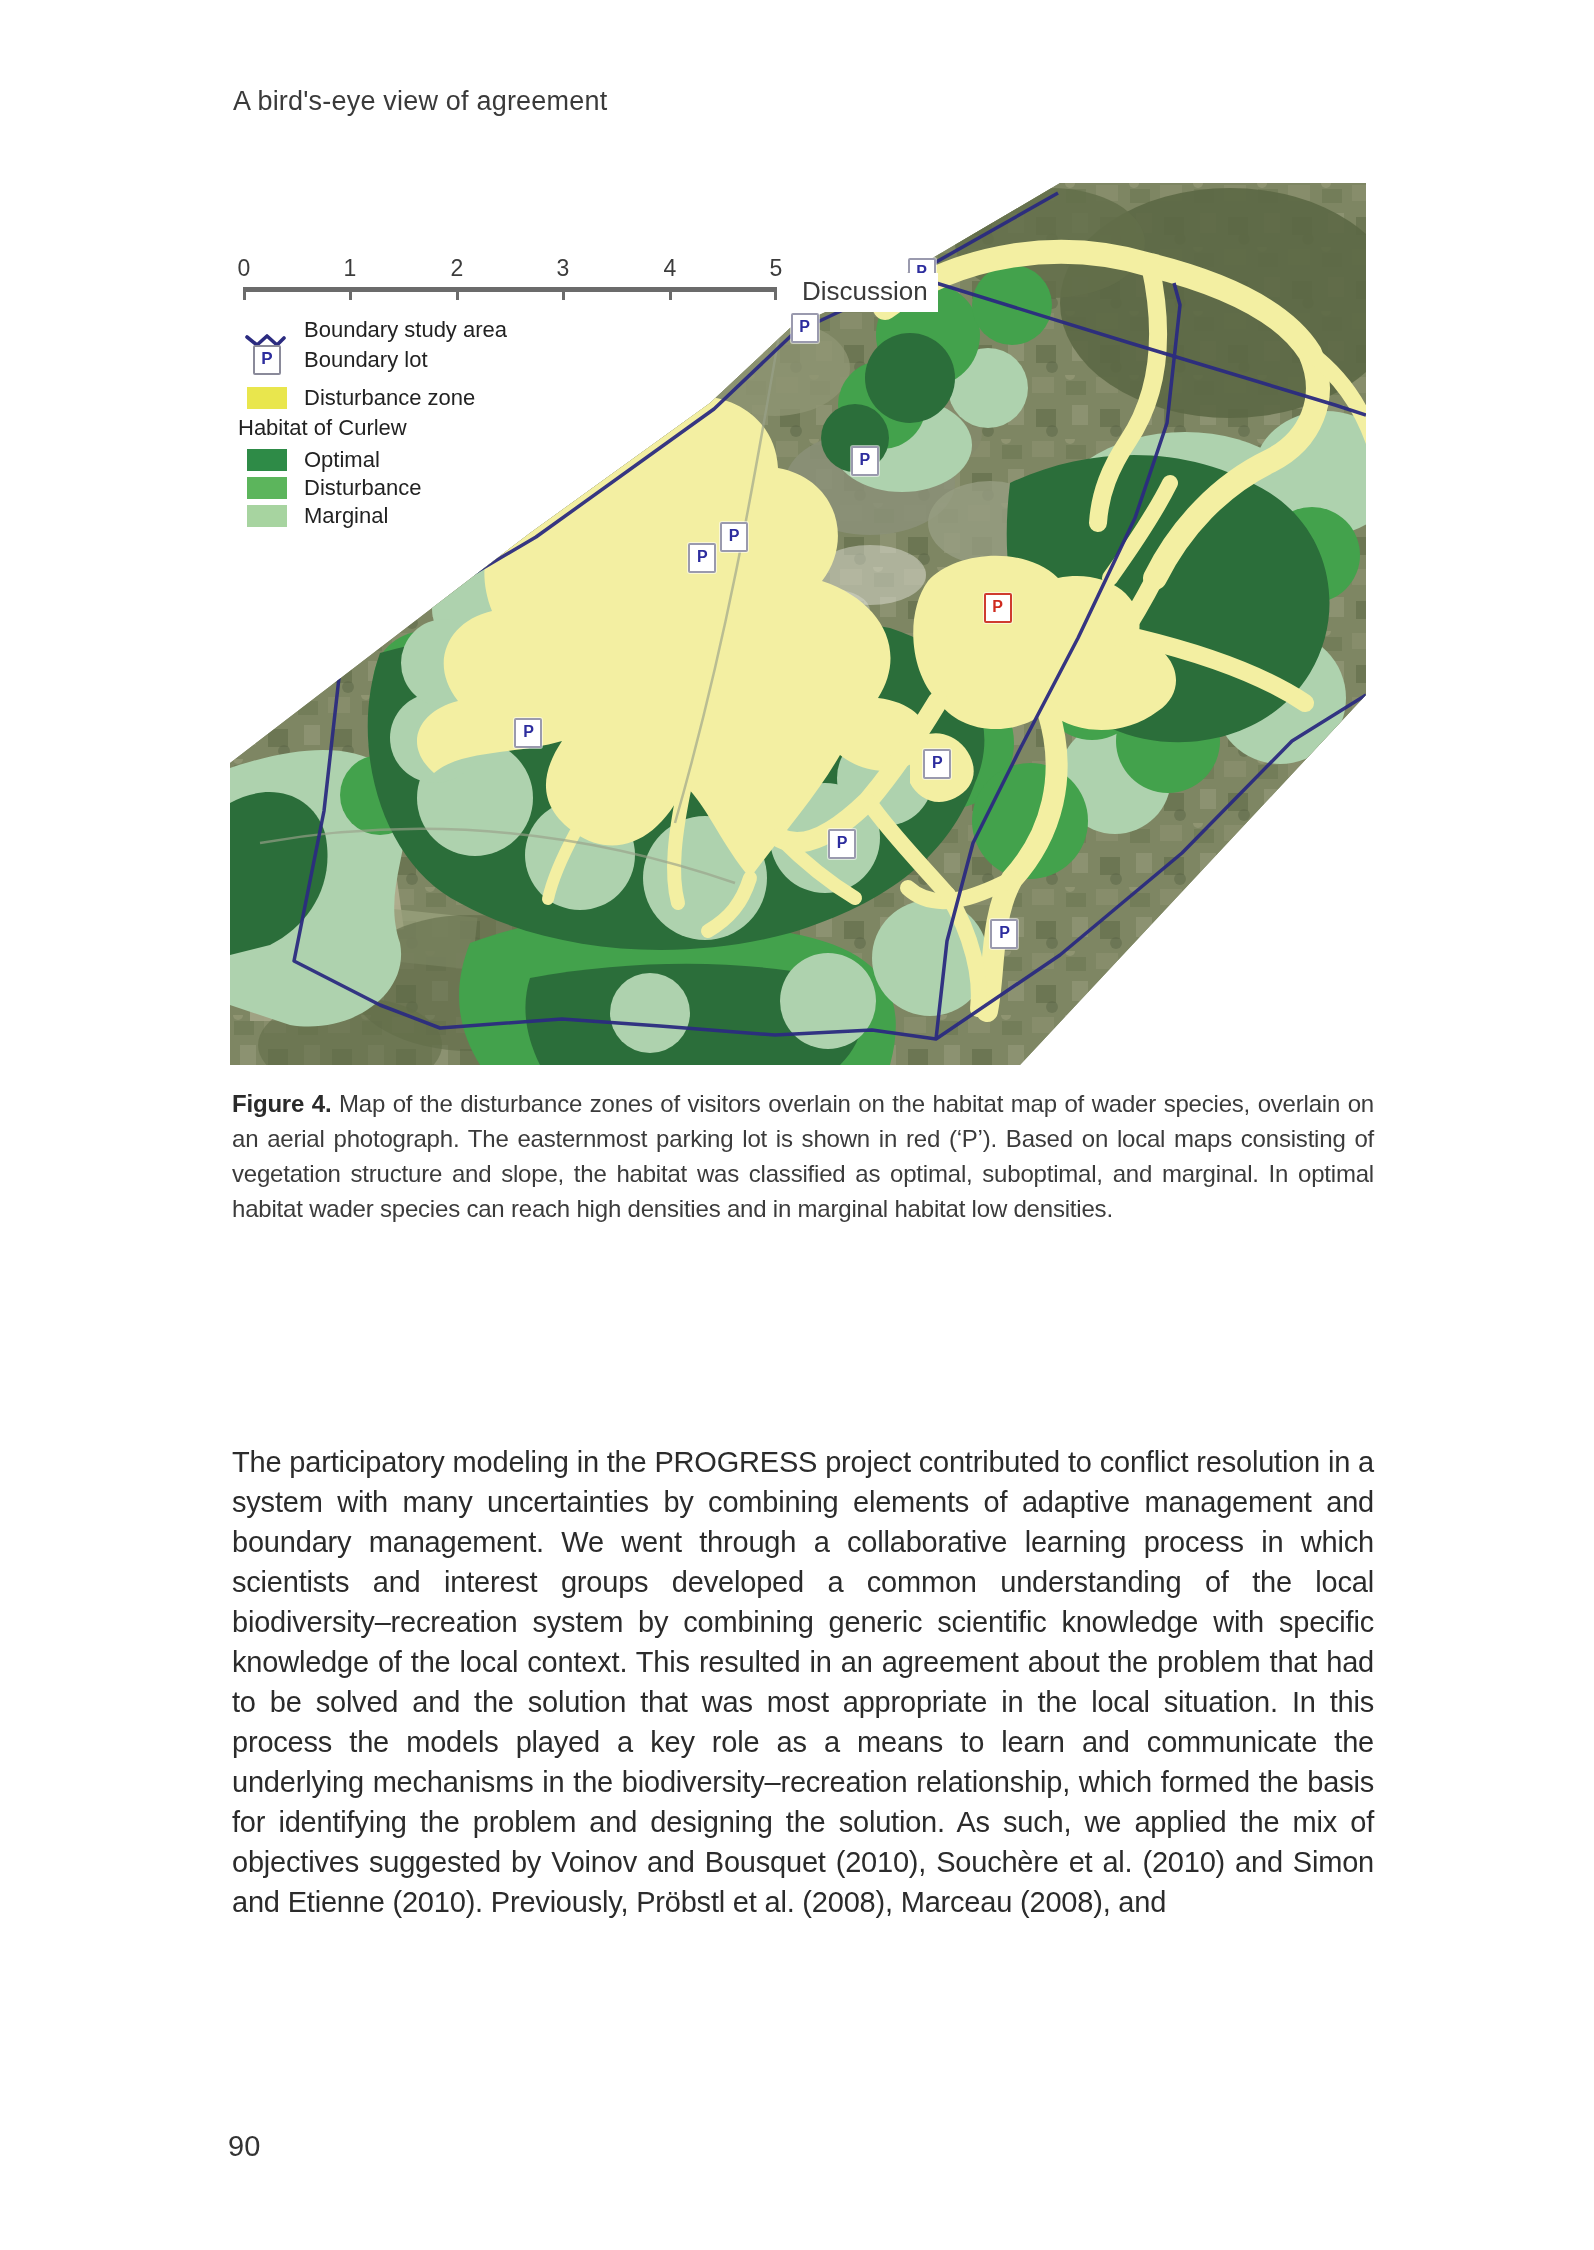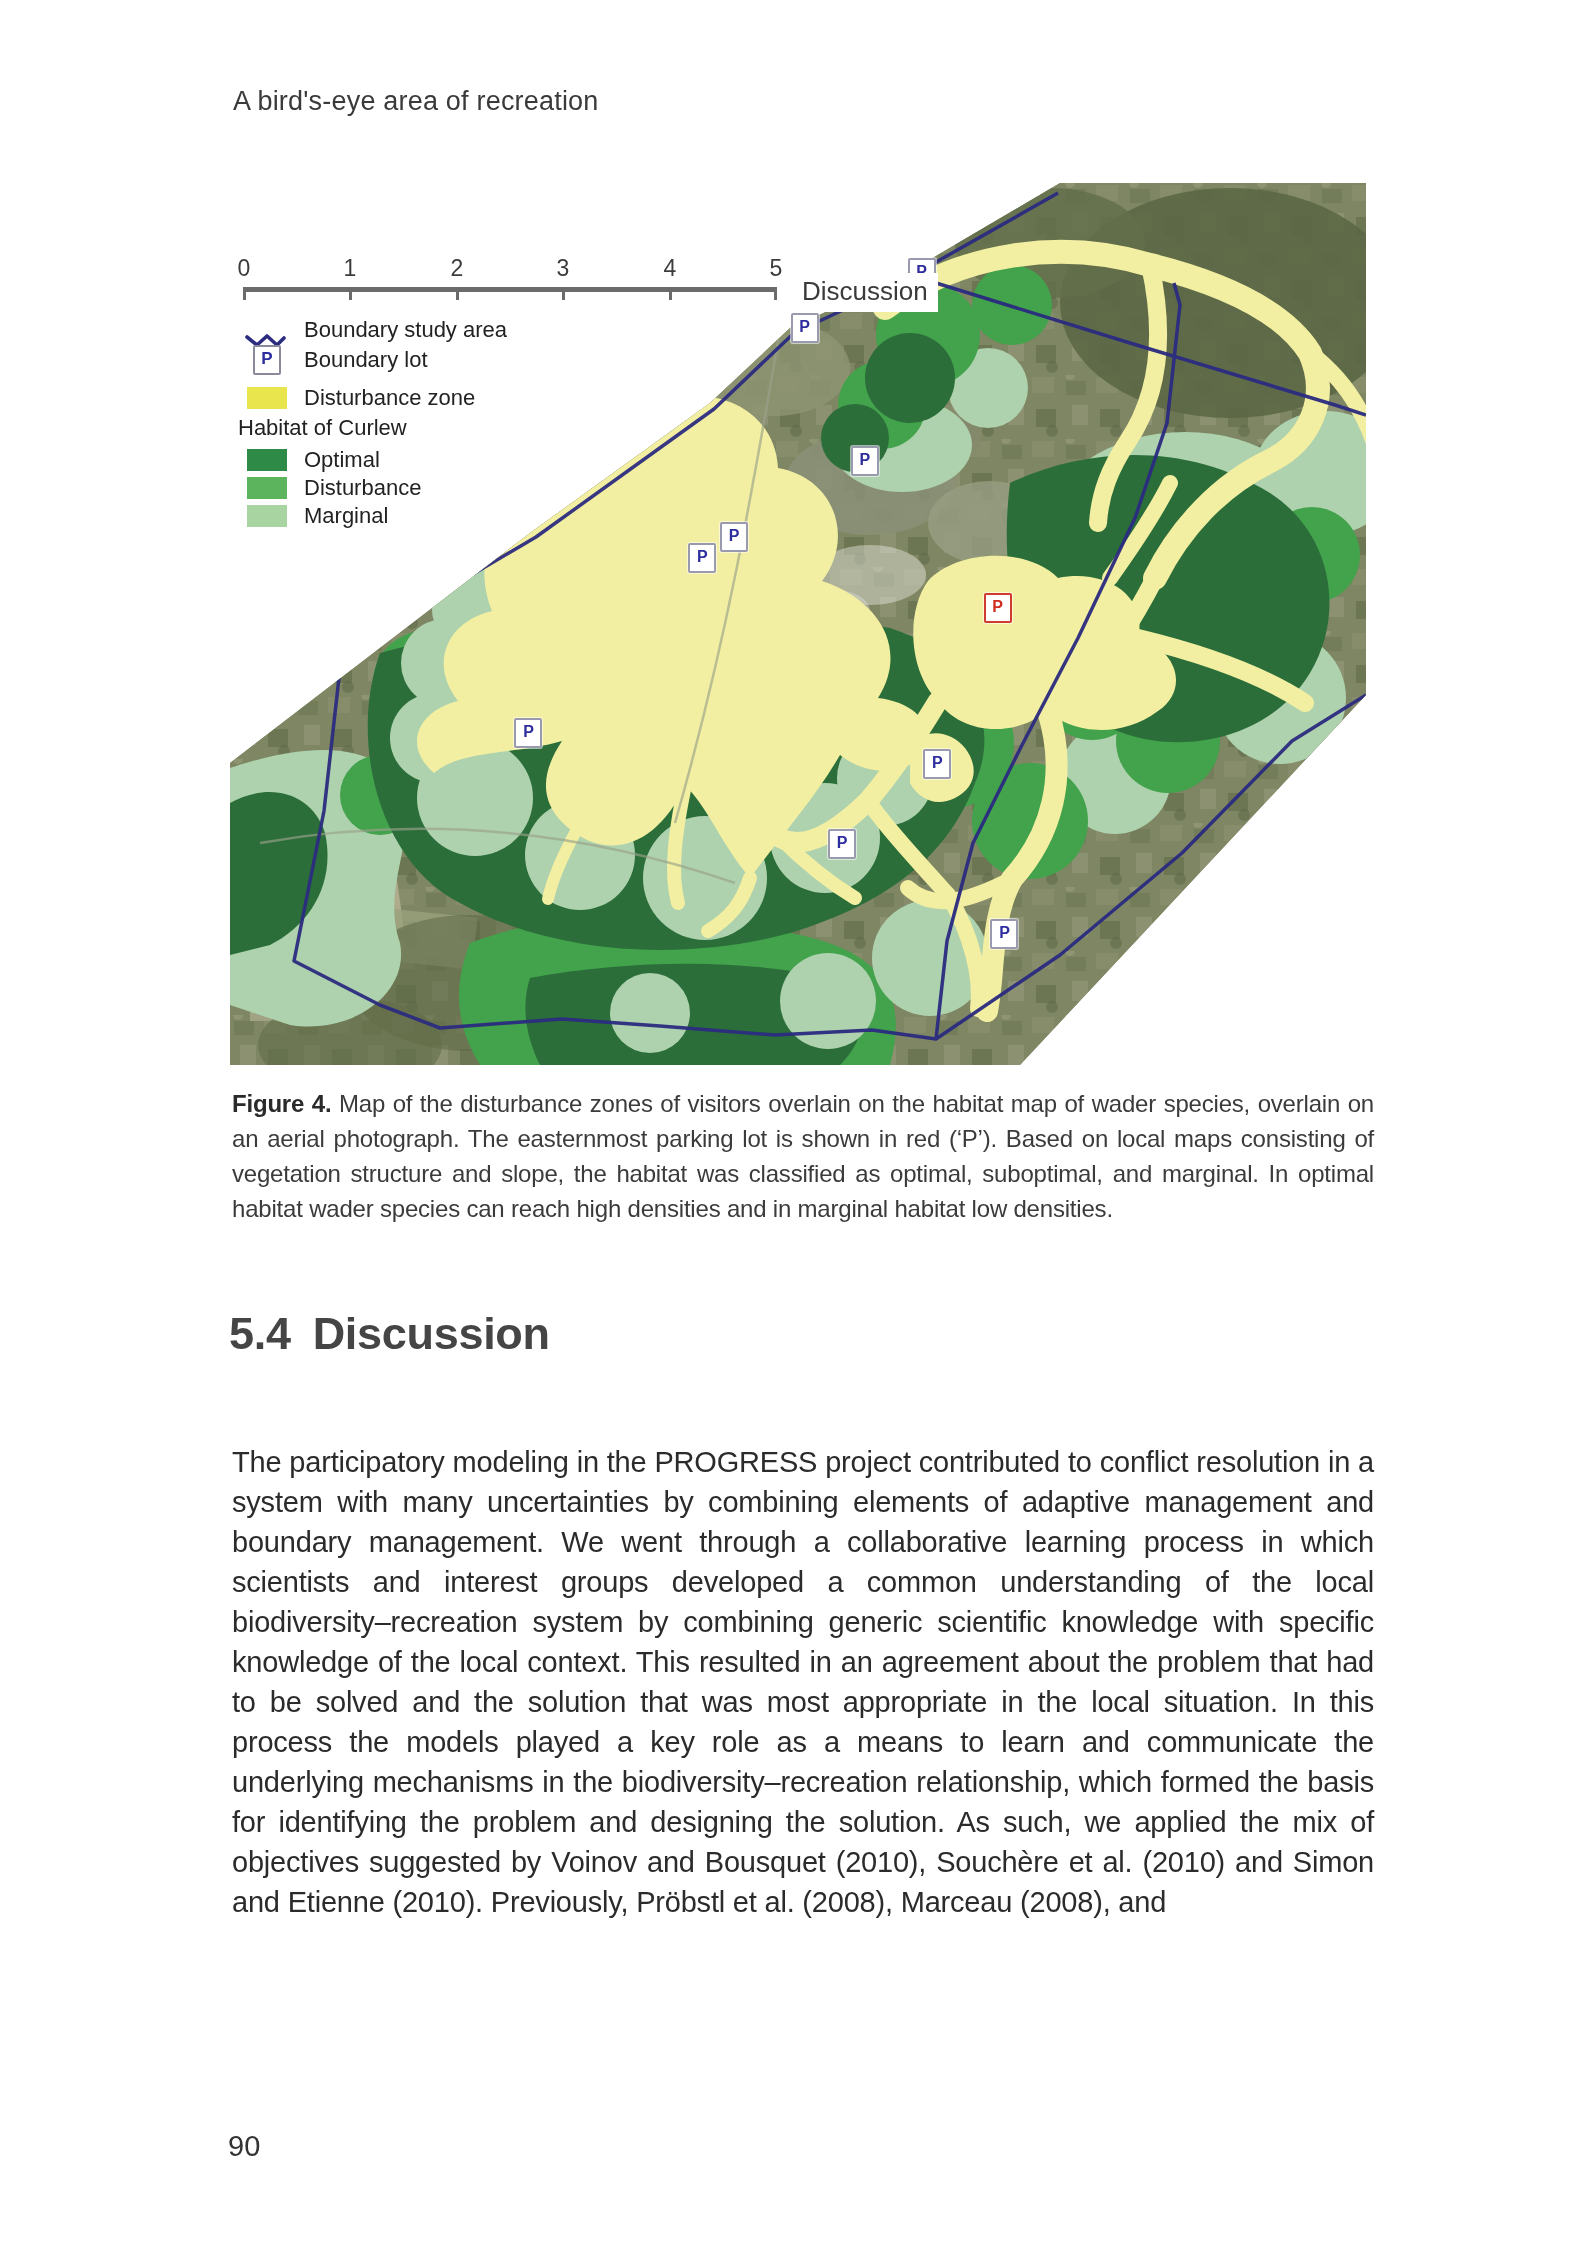--- a/index.html
+++ b/index.html
@@ -43,21 +43,21 @@
   .section-heading .h-num{margin-right:22px;}
   .body-text{position:absolute;left:232px;top:1442px;width:1142px;font-size:29px;line-height:40px;
              color:#2b2b2b;text-align:justify;text-align-last:left;letter-spacing:-.2px;}
   .page-number{position:absolute;left:228px;top:2130px;font-size:29px;color:#333;}
 </style>
 </head>
 <body>
 
 <div class="page">
 
-  <div class="running-header">A bird's-eye area of recreation</div>
+  <div class="running-header">A bird's-eye view of agreement</div>
 
   <div class="map-figure">
     <div class="map-canvas">
       <svg viewBox="0 0 1136 882" width="1136" height="882" preserveAspectRatio="none">
         <defs>
           <clipPath id="photo">
             <polygon points="830,0 1136,0 1136,512 790,882 0,882 0,580 300,350 480,220 560,145 660,100"></polygon>
           </clipPath>
           <pattern id="mottle" width="64" height="64" patternUnits="userSpaceOnUse">
             <rect width="64" height="64" fill="#7e8663"></rect>
@@ -268,20 +268,17 @@
         </div>
       </div>
     </div>
   </div>
 
   <div class="caption">
     <span class="cap-label">Figure 4.</span>
     <span>Map of the disturbance zones of visitors overlain on the habitat map of wader species, overlain on an aerial photograph. The easternmost parking lot is shown in red (‘P’). Based on local maps consisting of vegetation structure and slope, the habitat was classified as optimal, suboptimal, and marginal. In optimal habitat wader species can reach high densities and in marginal habitat low densities.</span>
   </div>
 
-  <div class="section-heading">
-    <span class="h-num">5.4</span><span>Discussion</span>
-  </div>
 
   <div class="body-text">The participatory modeling in the PROGRESS project contributed to conflict resolution in a system with many uncertainties by combining elements of adaptive management and boundary management. We went through a collaborative learning process in which scientists and interest groups developed a common understanding of the local biodiversity–recreation system by combining generic scientific knowledge with specific knowledge of the local context. This resulted in an agreement about the problem that had to be solved and the solution that was most appropriate in the local situation. In this process the models played a key role as a means to learn and communicate the underlying mechanisms in the biodiversity–recreation relationship, which formed the basis for identifying the problem and designing the solution. As such, we applied the mix of objectives suggested by Voinov and Bousquet (2010), Souchère et al. (2010) and Simon and Etienne (2010). Previously, Pröbstl et al. (2008), Marceau (2008), and</div>
 
   <div class="page-number">90</div>
 </div>
 
 </body></html>

